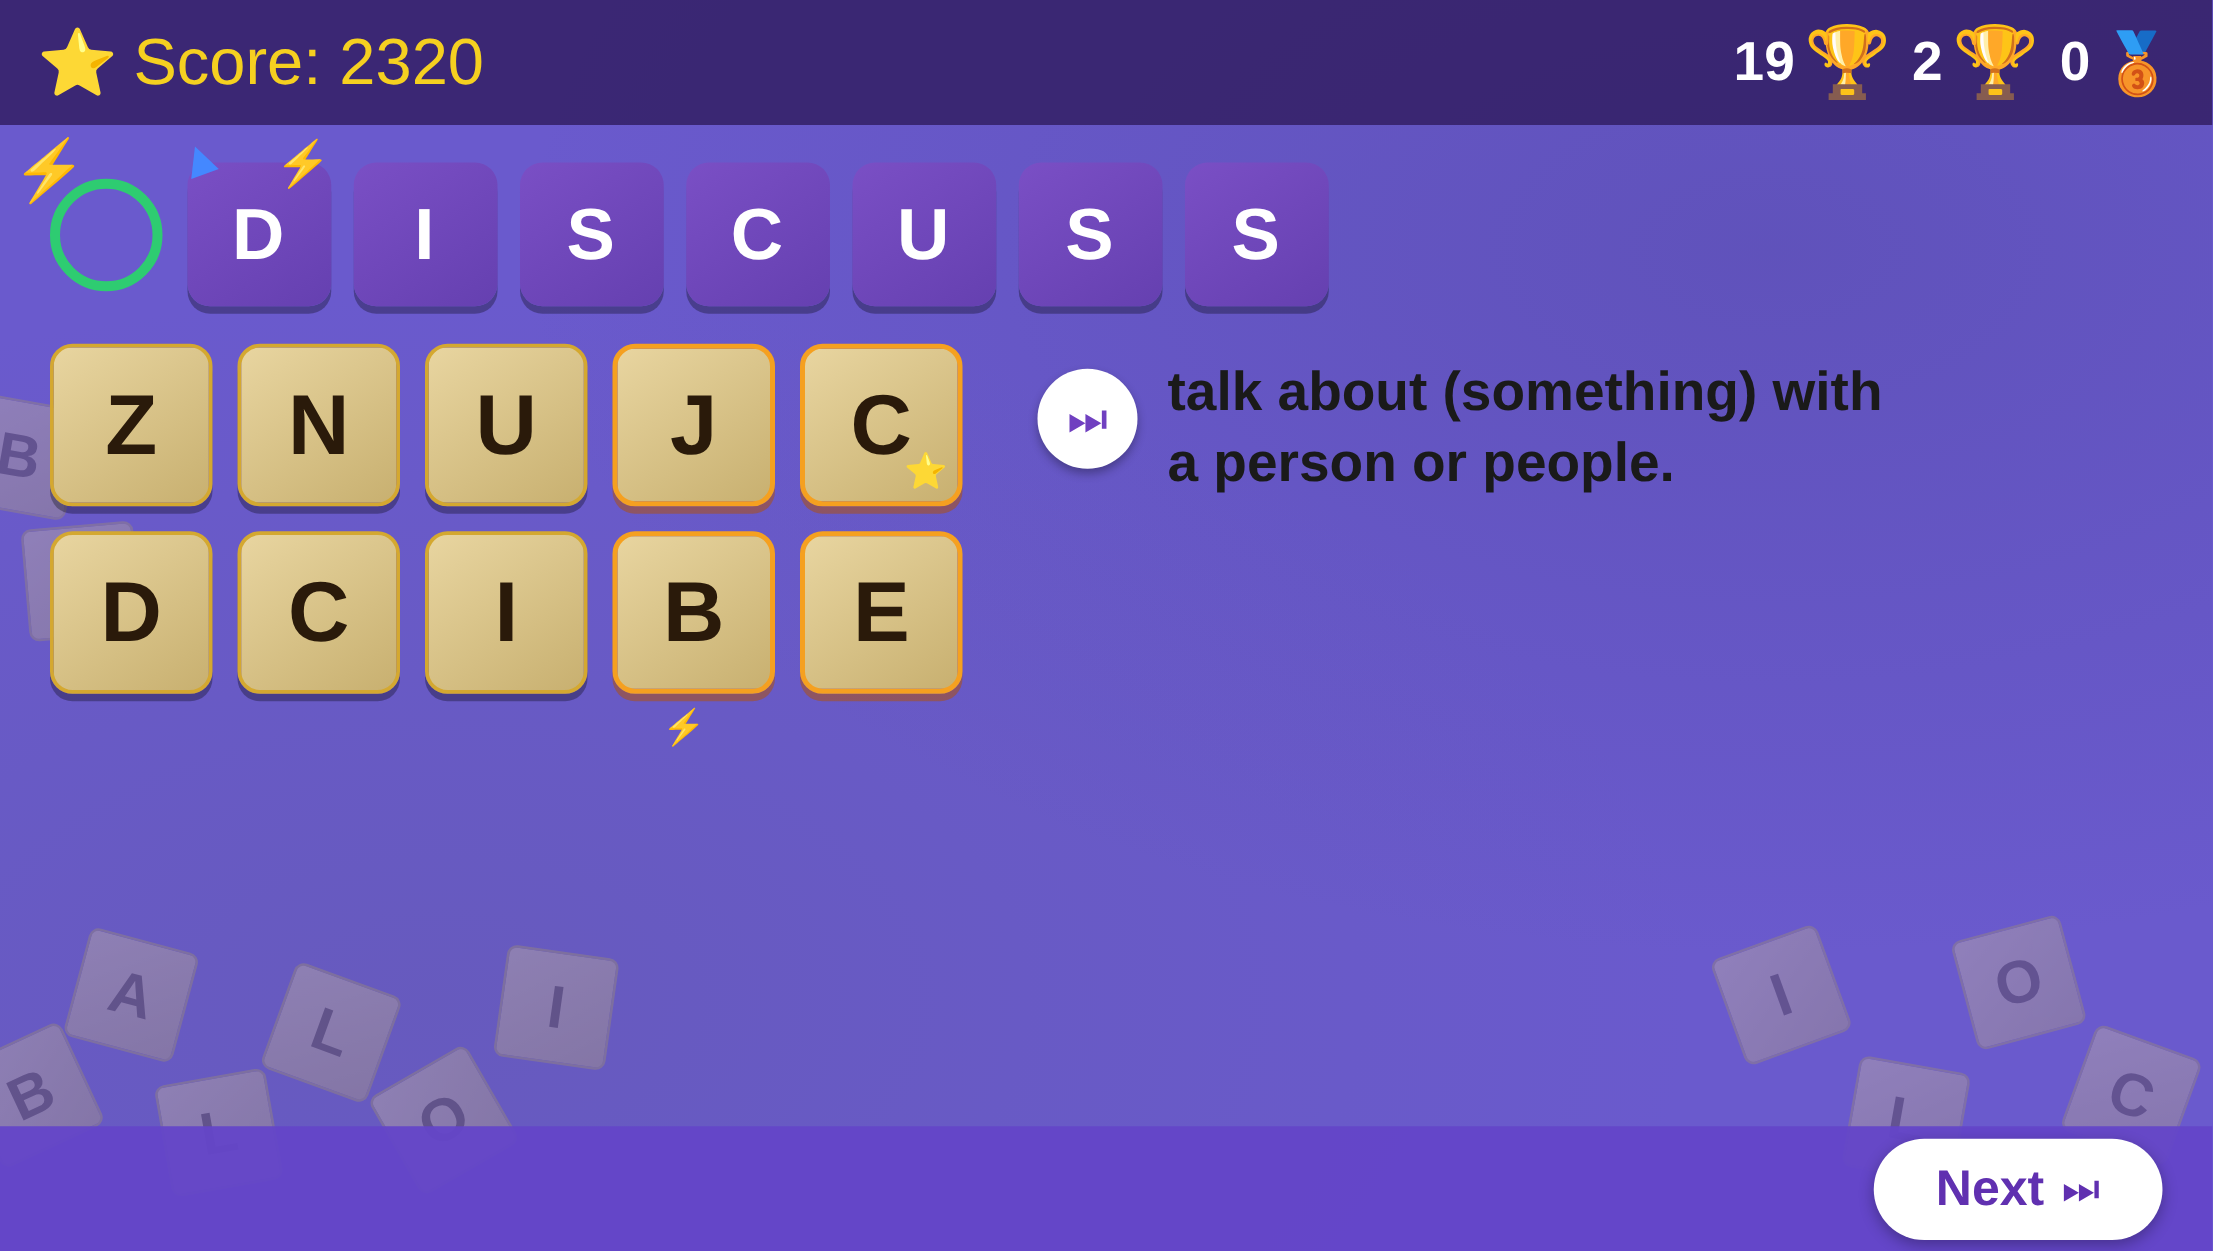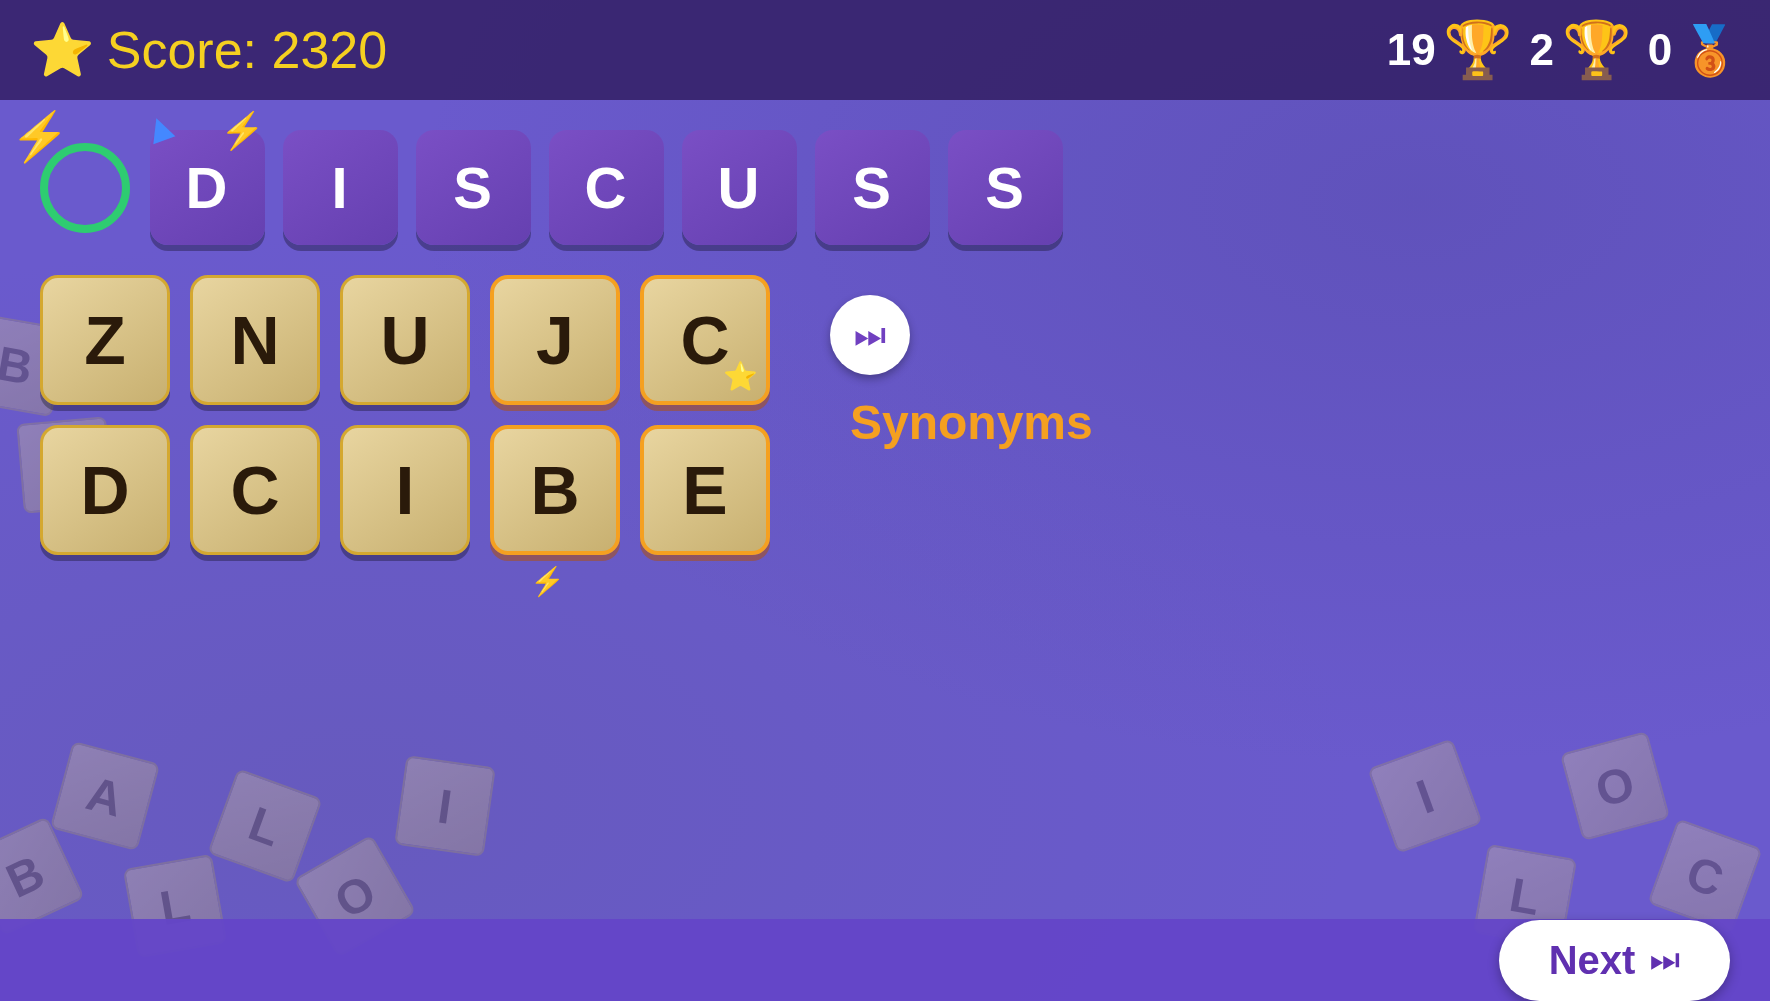--- a/index.html
+++ b/index.html
@@ -243,21 +243,21 @@
       margin-top: 20px;
       padding-left: 20px;
     }
 
     
     .bottom-bar {
       position: absolute;
       bottom: 0;
       left: 0;
       right: 0;
-      height: 82px;
+      height: 100px;
       background: rgba(100, 70, 200, 0.95);
       z-index: 10;
       display: flex;
       align-items: center;
       justify-content: flex-end;
       padding: 0 40px;
     }
 
     .next-button {
       background: white;
@@ -403,22 +403,22 @@
       <div class="letter-tile">I</div>
       <div class="letter-tile highlighted">B</div>
       <div class="letter-tile highlighted">E</div>
     </div>
 
     <div class="definition-area">
       <div class="definition-row">
         <div class="play-button">
           <span class="skip-icon">⏭</span>
         </div>
+        <div class="definition-text">talk about (something) with a person or people.</div>
       </div>
-      <div class="synonyms-label">Synonyms</div>
     </div>
 
   </div>
 
 </div>
 
 <div class="bottom-bar">
   <button class="next-button">
     <span class="next-text">Next</span>
     <span class="next-icon">⏭</span>

